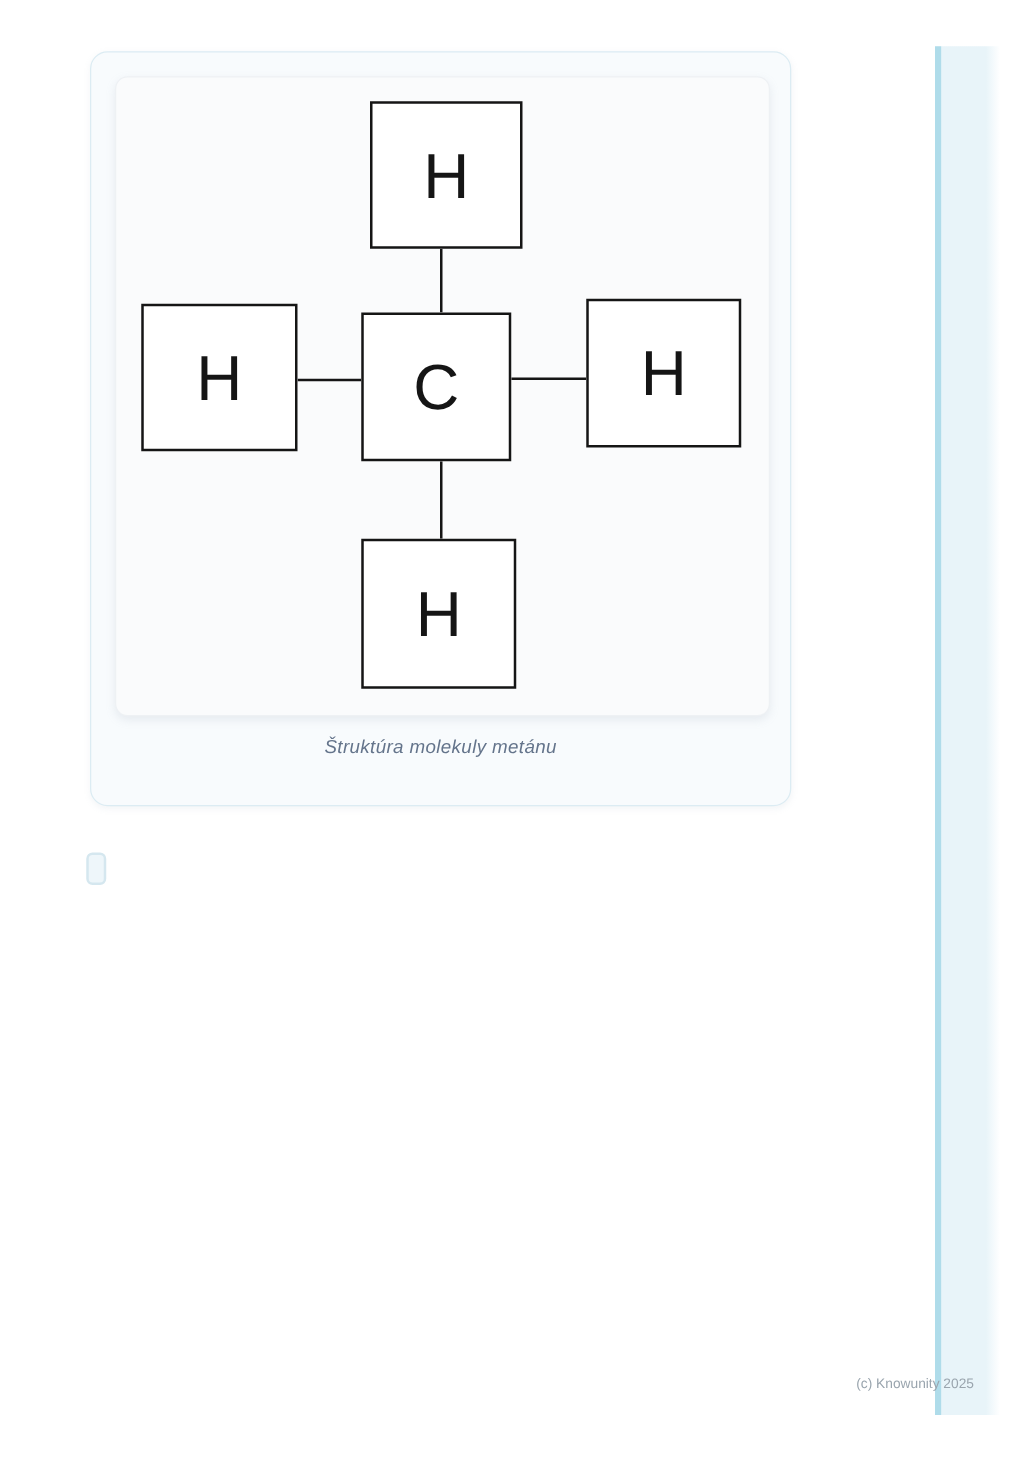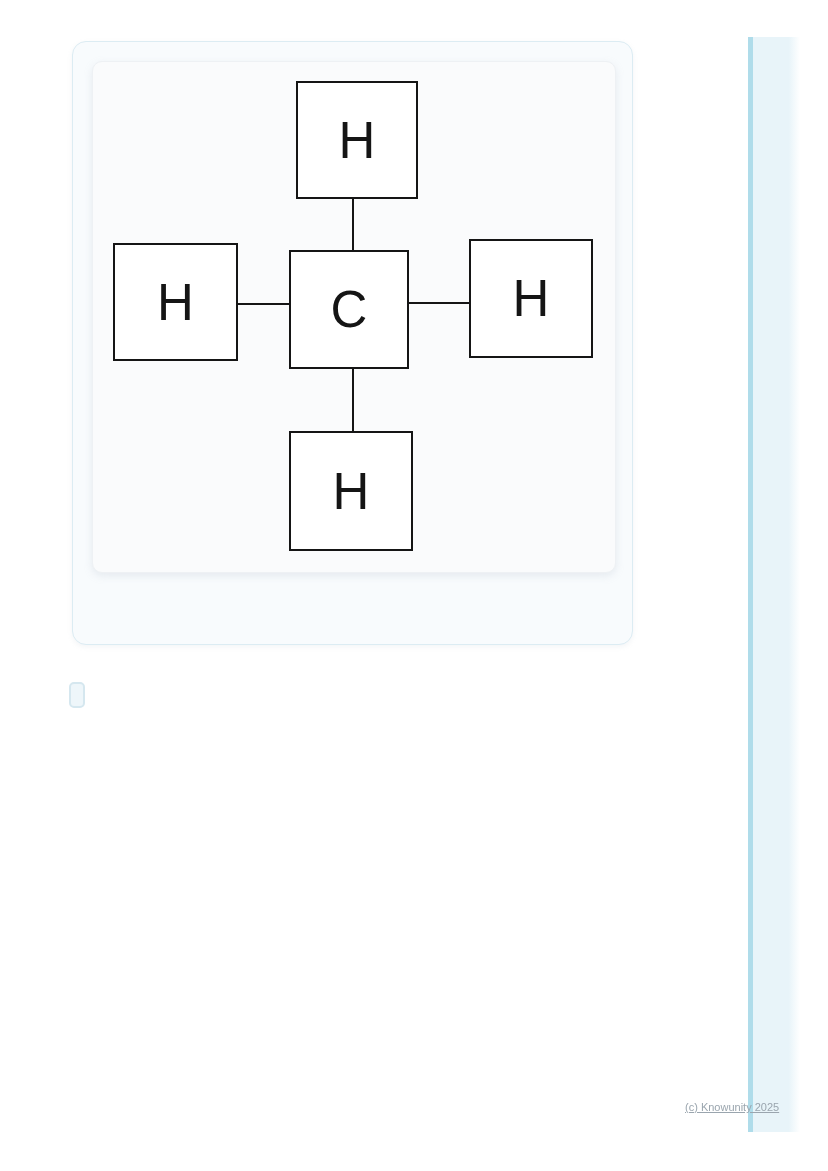--- a/index.html
+++ b/index.html
@@ -99,21 +99,20 @@
   }
 
   
   .copyright {
     position: absolute;
     left: 685px; top: 1101px;
     font-size: 11px;
     color: #9aa5ae;
     z-index: 3;
     white-space: nowrap;
-    text-decoration: underline;
   }
 </style>
 </head>
 <body>
 
 <div class="page">
 
   <div class="figure-card">
 
     <div class="figure-panel">
@@ -138,20 +137,21 @@
       <div class="atom atom-h-right">
         <span>H</span>
       </div>
 
       <div class="atom atom-h-bottom">
         <span>H</span>
       </div>
 
     </div>
 
+    <div class="figure-caption">Štruktúra molekuly metánu</div>
 
   </div>
 
   <div class="inline-checkbox"></div>
 
   <div class="scroll-track"></div>
   <div class="scroll-thumb"></div>
 
   <div class="copyright">(c) Knowunity 2025</div>
 

